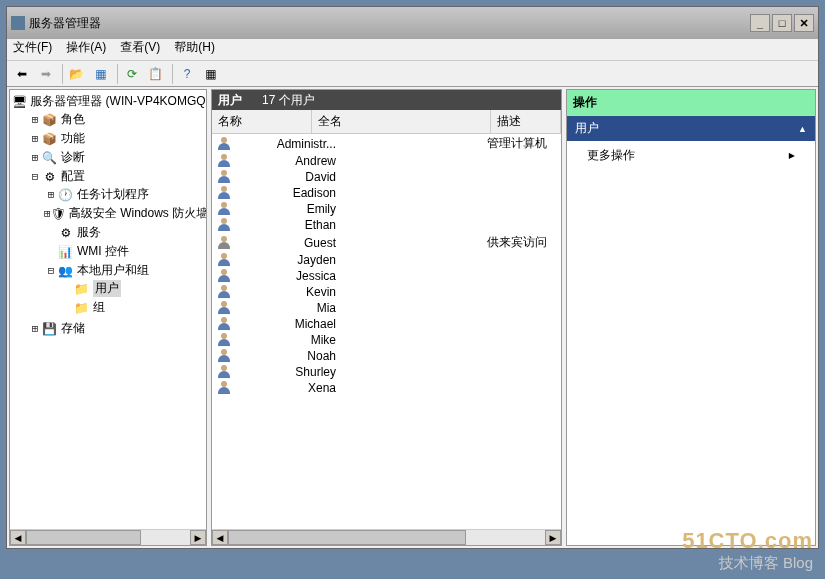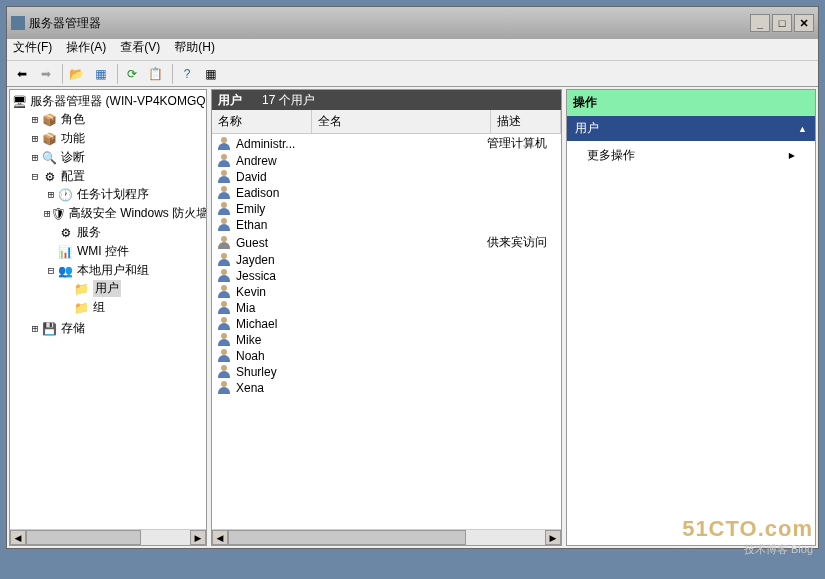--- a/index.html
+++ b/index.html
@@ -34,33 +34,33 @@
 .ch-name { width: 100px; }
 .ch-full { flex: 1; }
 .ch-desc { width: 70px; }
 .list-body { flex: 1; overflow: auto; }
 .list-row { display: flex; align-items: center; padding: 1px 4px; }
 .uicon { width: 16px; height: 14px; margin-right: 4px; display: inline-block; position: relative; }
 .uicon::before { content: ""; position: absolute; width: 6px; height: 6px; border-radius: 50%; background: #c9a97d; left: 5px; top: 0; }
 .uicon::after { content: ""; position: absolute; width: 12px; height: 7px; border-radius: 6px 6px 0 0; background: #5a7db5; left: 2px; top: 6px; }
 .guest-icon::after { background: #888; }
 .guest-icon { position: relative; }
-.name-cell { width: 100px; }
+.name-cell { width: 100px; text-align: right; }
 .full-cell { flex: 1; }
 .desc-cell { width: 70px; white-space: nowrap; overflow: hidden; }
 .actions-head { background: #86efac; padding: 4px 6px; font-weight: bold; border-bottom: 1px solid #ccc; }
 .actions-sub { background: #2b4d8c; color: #fff; padding: 4px 8px; display: flex; justify-content: space-between; align-items: center; }
 .actions-item { padding: 6px 20px; display: flex; justify-content: space-between; gap: 9px; }
 .hscroll { height: 16px; background: #e8e8e8; border-top: 1px solid #ccc; display: flex; }
 .hscroll .ar { width: 16px; background: #d4d0c8; border: 1px solid #999; display: flex; align-items: center; justify-content: center; font-size: 9px; }
 .hscroll .track { flex: 1; position: relative; }
 .hscroll .thumb { position: absolute; height: 100%; background: #c8c8c8; border: 1px solid #999; }
-.watermark { position: absolute; right: 12px; bottom: 22px; color: #d9b877; font-family: Arial; text-align: right; }
+.watermark { position: absolute; right: 12px; bottom: 6px; color: #d9b877; font-family: Arial; text-align: right; }
 .watermark .big { font-size: 22px; font-weight: bold; letter-spacing: 1px; }
-.watermark .small { font-size: 11px; color: #c9c9c9; }
+.watermark .small { font-size: 15px; color: #c9c9c9; }
 .arrow-r::after { content: "▶"; font-size: 8px; }
 </style>
 </head>
 <body>
 
 <div class="window">
   <div class="titlebar">
     <div class="ticon"></div>
     <div class="title">服务器管理器</div>
     <div class="winbtns">

